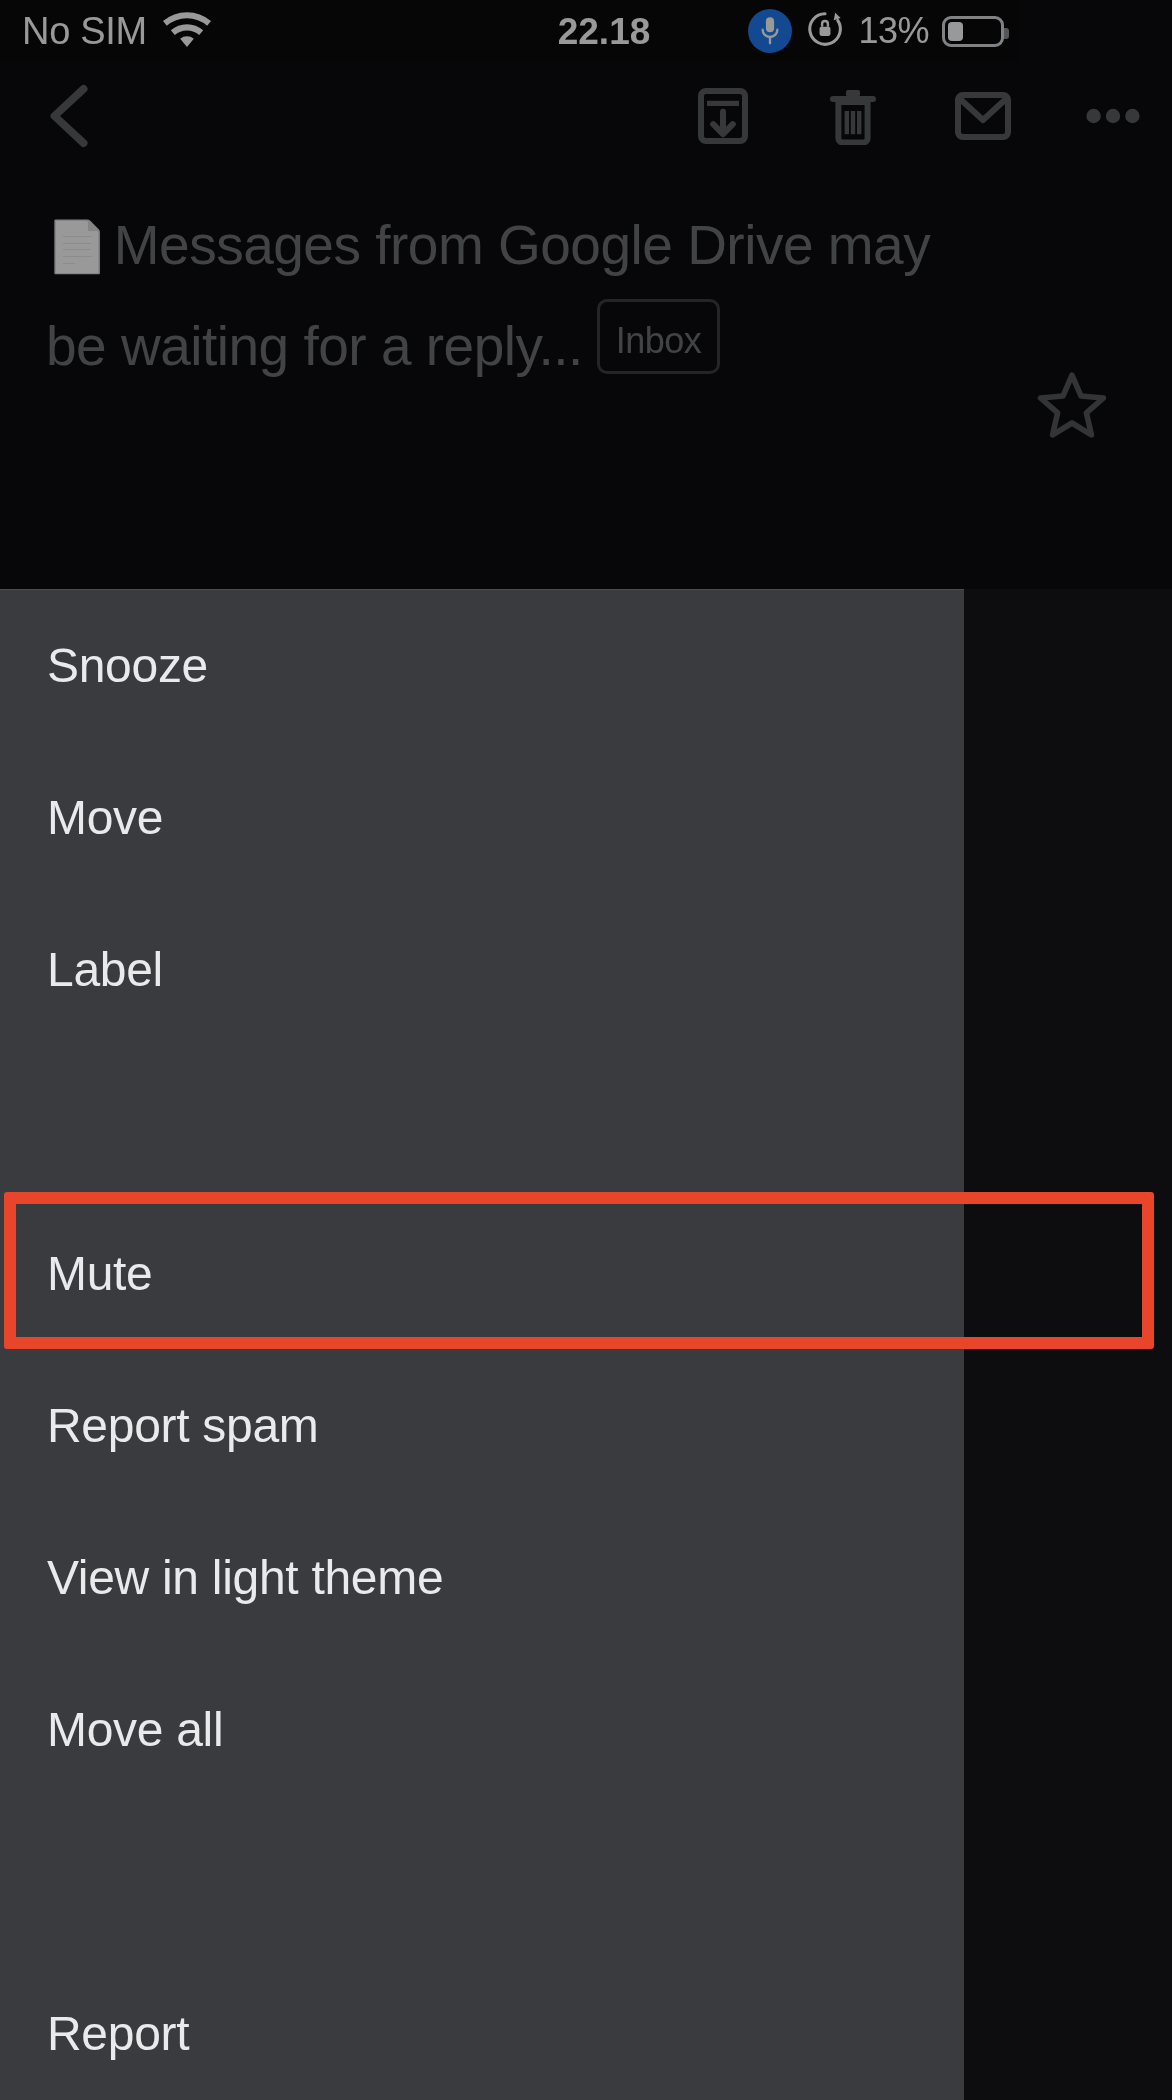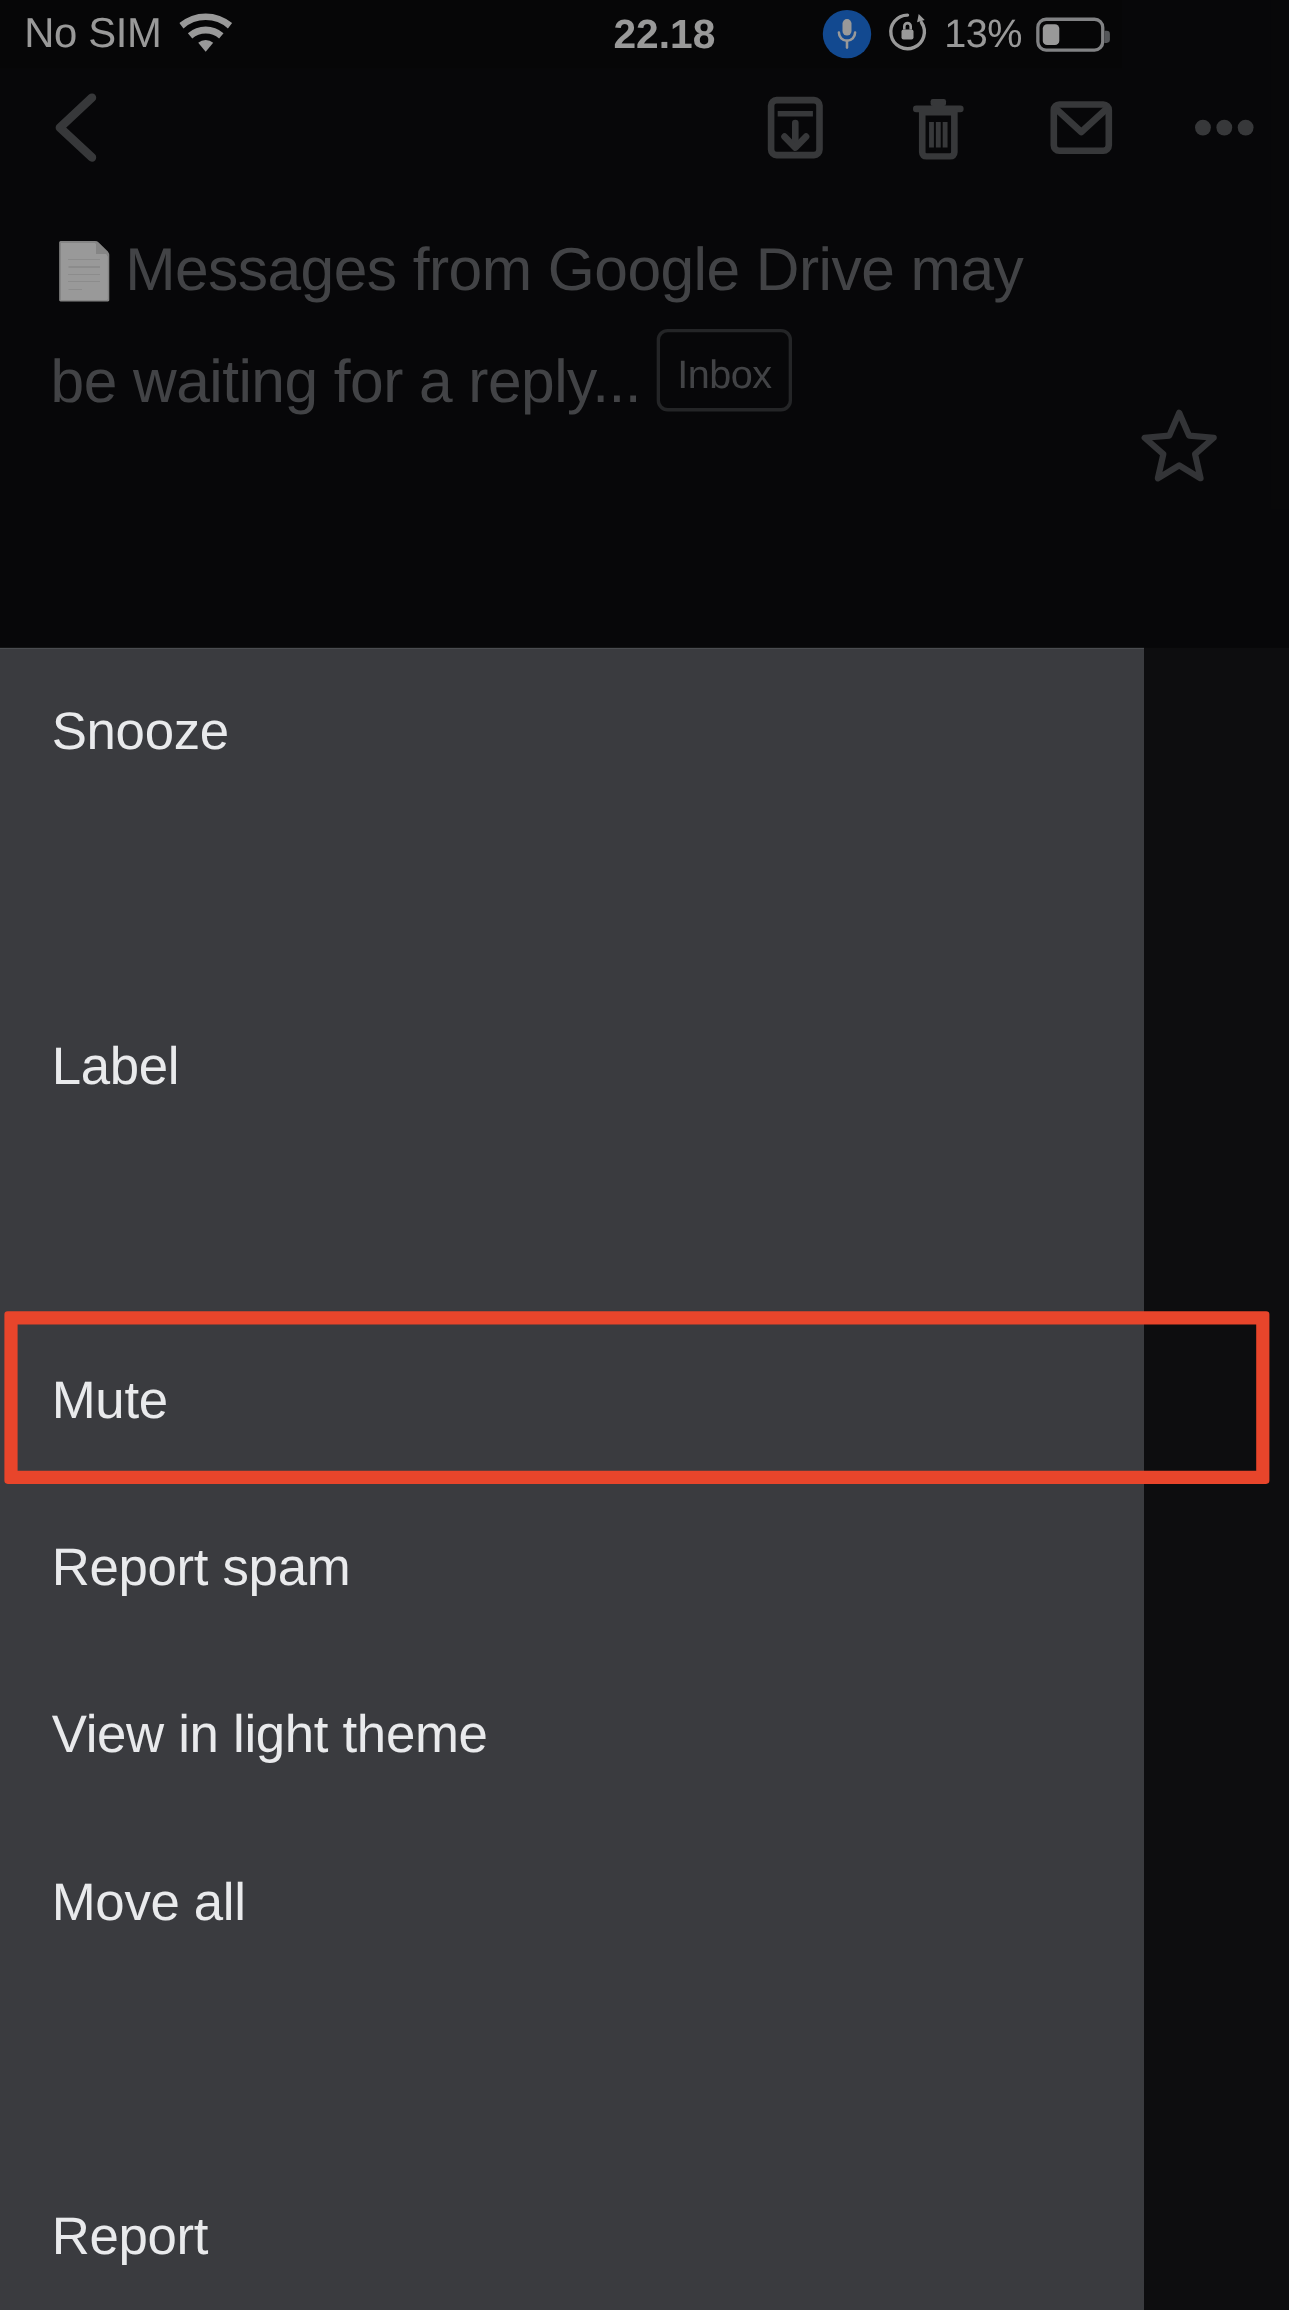--- a/index.html
+++ b/index.html
@@ -192,21 +192,21 @@
     width: 1172px;
     height: 589px;
     background: rgba(0,0,0,0.40);
     pointer-events: none;
   }
 
   
   #menu-sheet {
     position: absolute;
     left: 0; top: 589px;
-    width: 1040px;
+    width: 964px;
     height: 1511px;
     background: #3a3b3f;
     border-top: 1px solid #4a4c50;
   }
   .menu-item {
     position: absolute;
     left: 0;
     width: 1172px;
     height: 152px;
     display: flex;
@@ -350,20 +350,23 @@
     </div>
   </div>
 
   <div id="scrim"></div>
 
   <div id="menu-sheet">
 
     <div class="menu-item" style="top:0px">
       <span class="label">Snooze</span>
     </div>
+    <div class="menu-item" style="top:152px">
+      <span class="label">Move</span>
+    </div>
     <div class="menu-item" style="top:304px">
       <span class="label">Label</span>
     </div>
     <div class="menu-item" style="top:608px">
       <span class="label">Mute</span>
     </div>
     <div class="menu-item" style="top:760px">
       <span class="label">Report spam</span>
     </div>
     <div class="menu-item" style="top:912px">

